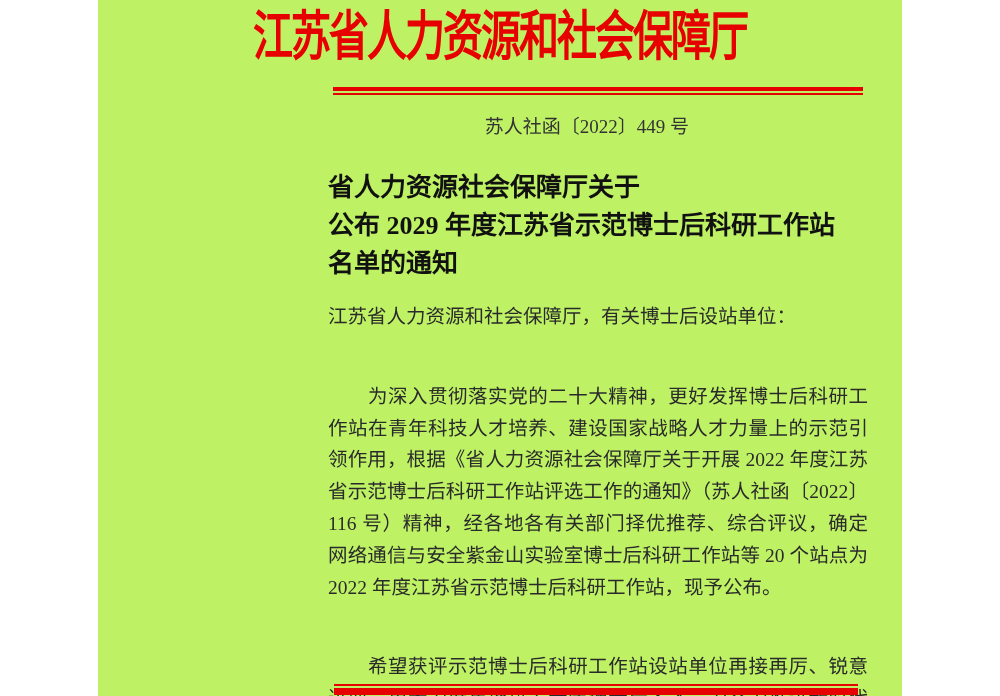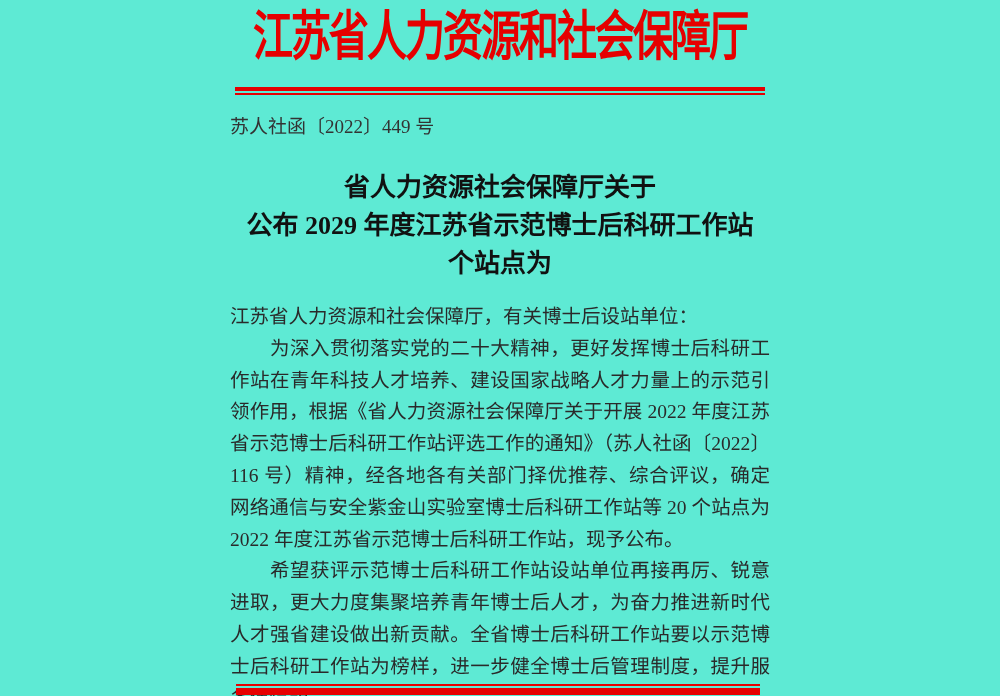--- a/index.html
+++ b/index.html
@@ -2,24 +2,24 @@
 <html lang="zh-CN" style="--accent: #e60000;"><head>
 <meta charset="utf-8">
 <style>
   html, body {
     margin: 0;
     padding: 0;
     background: #ffffff;
   }
   .page {
     position: relative;
-    width: 1000px;
+    width: 804px;
     height: 696px;
     margin: 0 auto;
-    background: #5eead4;
+    background: #bef264;
     overflow: hidden;
     font-family: "Liberation Serif", "DejaVu Serif", serif;
     color: #222222;
   }
   
   .letterhead {
     position: absolute;
     top: 8px;
     left: 0;
     width: 100%;
@@ -45,53 +45,52 @@
   .rule-top .thin  { height: 2px; background: var(--accent, #e60000); }
 
   
   .doc-number {
     position: absolute;
     top: 116px;
     left: 230px;
     width: 534px;
     padding-right: 16px;
     box-sizing: border-box;
-    text-align: left;
+    text-align: center;
     font-size: 19px;
     line-height: 22px;
     color: #333333;
   }
 
   
   .doc-title {
     position: absolute;
     top: 169px;
     left: 230px;
     width: 540px;
-    text-align: center;
     font-weight: bold;
     font-size: 26px;
     line-height: 38px;
     color: #111111;
   }
 
   
   .body-text {
     position: absolute;
     top: 301px;
     left: 230px;
     width: 540px;
     font-size: 19.5px;
     line-height: 31.8px;
     text-align: justify;
     word-break: break-all;
     color: #2a2a2a;
   }
   .body-text p { margin: 0; }
-  .body-text p.indent { text-indent: 40px; }
+  .body-text p.indent { text-indent: 40px; margin-top: 48px; }
 
   
   .rule-bottom {
     position: absolute;
     top: 684px;
     left: 236px;
     width: 524px;
   }
   .rule-bottom .thin  { height: 2px; background: var(--accent, #e60000); }
   .rule-bottom .gap   { height: 2px; }
@@ -108,21 +107,21 @@
     <div class="thick"></div>
     <div class="gap"></div>
     <div class="thin"></div>
   </div>
 
   <div class="doc-number">苏人社函〔2022〕449 号</div>
 
   <div class="doc-title">
     <div>省人力资源社会保障厅关于</div>
     <div>公布 2029 年度江苏省示范博士后科研工作站</div>
-    <div>个站点为</div>
+    <div>名单的通知</div>
   </div>
 
   <div class="body-text">
     <p>江苏省人力资源和社会保障厅，有关博士后设站单位：</p>
     <p class="indent">为深入贯彻落实党的二十大精神，更好发挥博士后科研工作站在青年科技人才培养、建设国家战略人才力量上的示范引领作用，根据《省人力资源社会保障厅关于开展 2022 年度江苏省示范博士后科研工作站评选工作的通知》（苏人社函〔2022〕116 号）精神，经各地各有关部门择优推荐、综合评议，确定网络通信与安全紫金山实验室博士后科研工作站等 20 个站点为 2022 年度江苏省示范博士后科研工作站，现予公布。</p>
     <p class="indent">希望获评示范博士后科研工作站设站单位再接再厉、锐意进取，更大力度集聚培养青年博士后人才，为奋力推进新时代人才强省建设做出新贡献。全省博士后科研工作站要以示范博士后科研工作站为榜样，进一步健全博士后管理制度，提升服务保障能</p>
   </div>
 
   <div class="rule-bottom">
     <div class="thin"></div>

